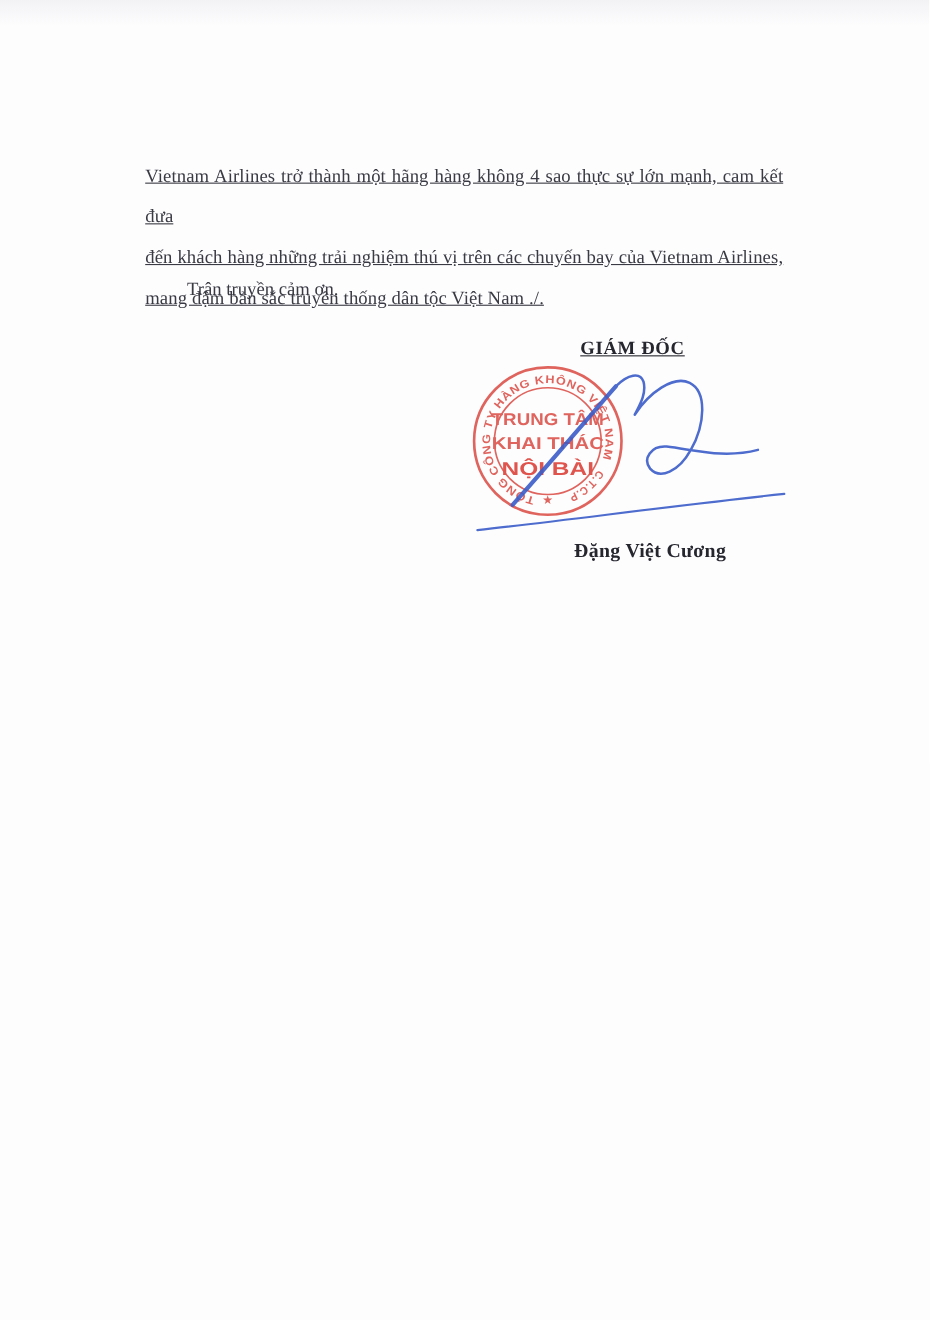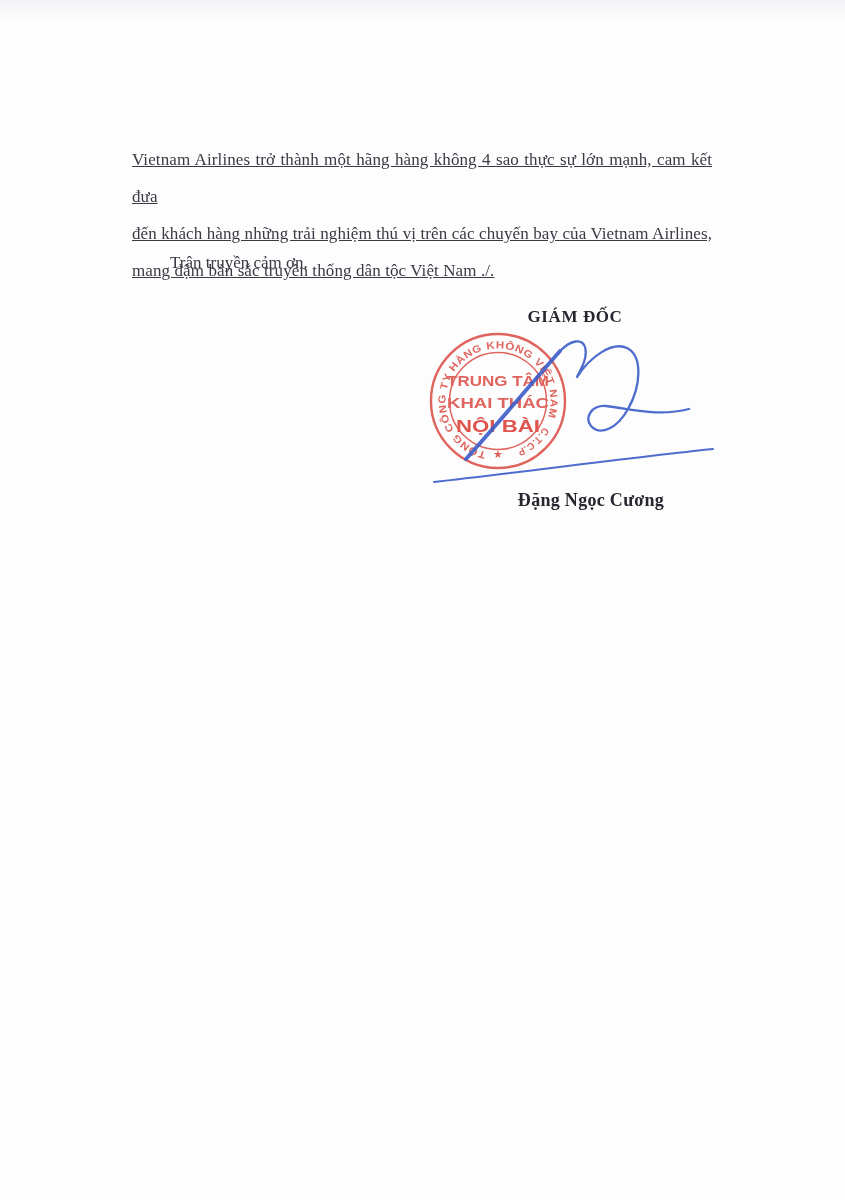--- a/index.html
+++ b/index.html
@@ -38,20 +38,21 @@
     left: 170px; top: 253px;
     font-size: 17px; color: #3a3a44;
   }
   .signer-title {
     position: absolute;
     left: 460px; top: 307px; width: 230px;
     text-align: center;
     font-size: 17px; font-weight: bold;
     letter-spacing: .6px;
     color: #26262f;
+    text-decoration: underline;
   }
   .signer-name {
     position: absolute;
     left: 466px; top: 490px; width: 250px;
     text-align: center;
     font-size: 18px; font-weight: bold;
     letter-spacing: .3px;
     color: #26262f;
   }
   .stamp-wrap {
@@ -113,15 +114,15 @@
                C 588 358, 581 369, 577 377
                C 590 357, 612 341, 627 348
                C 643 356, 641 386, 628 409
                C 617 429, 600 436, 591 426
                C 584 417, 592 405, 606 406
                C 632 409, 658 417, 689 409" stroke-width="2.3" stroke="#3a5dc8"></path>
       <path d="M 434 482 C 515 473, 634 457, 713 449" stroke-width="2" stroke="#3a5dc8"></path>
     </g>
   </svg>
 
-  <div class="signer-name">Đặng Ngọc Cương</div>
+  <div class="signer-name">Đặng Việt Cương</div>
 
 </div>
 
 </body></html>

